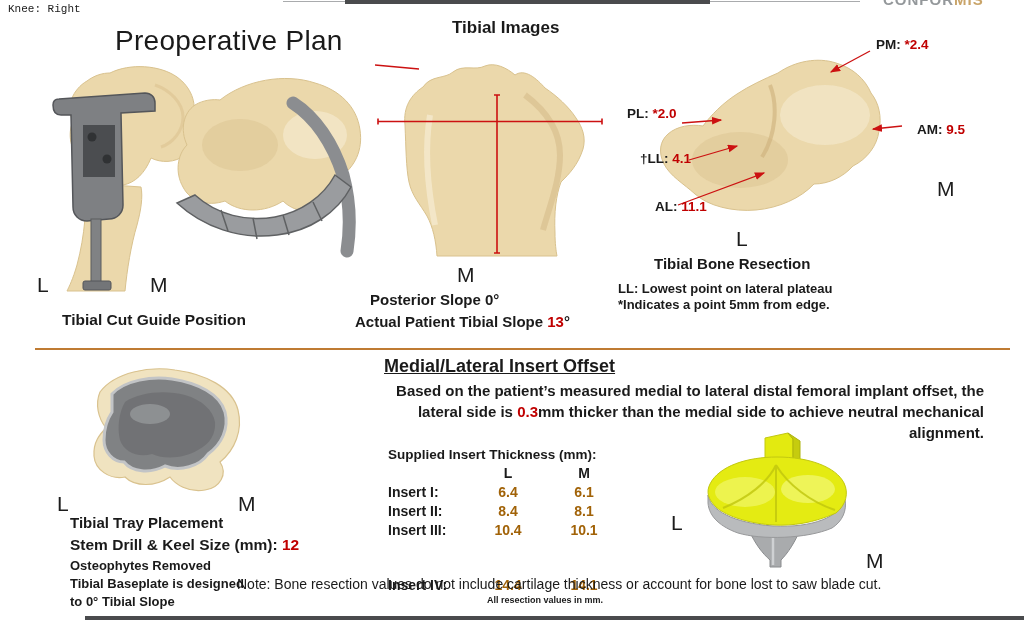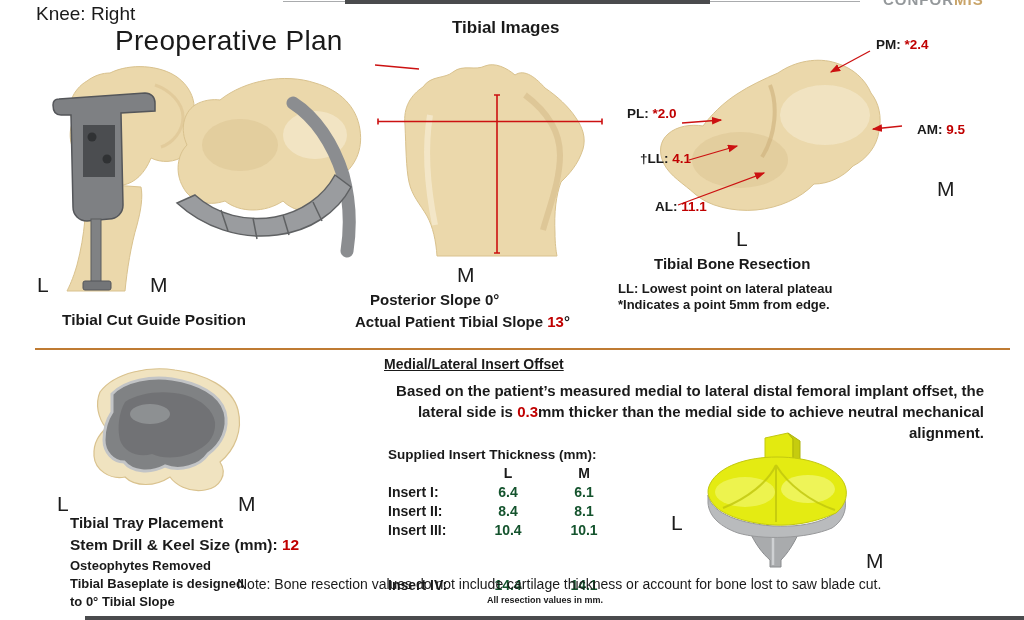--- a/index.html
+++ b/index.html
@@ -14,30 +14,30 @@
   .reslabel{font-weight:bold;font-size:13.5px;}
   .center{text-align:left;}
   
   .bar-dark{position:absolute;background:#4a4b4d;}
   .bar-thin{position:absolute;background:#a9abad;}
   
   #logo{position:absolute;left:883px;top:0;width:130px;height:9px;overflow:hidden;}
   #logo .inner{margin-top:-9px;font-weight:bold;font-size:15px;letter-spacing:1px;}
   #logo .g{color:#94989b;} #logo .a{color:#C9A469;}
   
-  #knee{left:36px;top:3px;font-size:19px;}
+  #knee{left:8px;top:3px;font-size:11px;font-family:Liberation Mono, monospace;}
   #title{left:115px;top:25px;font-size:28px;font-weight:400;letter-spacing:.3px;}
   #tibial-images{left:452px;top:18px;font-size:17px;font-weight:bold;}
   #divider{position:absolute;left:35px;top:348px;width:975px;height:2px;background:#BF7B33;}
-  #offset-heading{left:384px;top:356px;font-size:14px;font-weight:bold;text-decoration:underline;}
+  #offset-heading{left:384px;top:356px;font-size:18px;font-weight:bold;text-decoration:underline;}
   #offset-body{left:384px;top:380px;width:600px;font-size:15px;font-weight:bold;line-height:21px;white-space:normal;text-align:right;}
   
   .t-row{position:absolute;left:388px;width:250px;height:18px;font-size:14px;font-weight:bold;}
   .t-label{position:absolute;left:0;}
-  .t-val{position:absolute;width:50px;text-align:center;color:#14532d;}
+  .t-val{position:absolute;width:50px;text-align:center;color:#a16207;}
   .t-val.l{left:95px;} .t-val.m{left:171px;}
   .t-head{position:absolute;width:50px;text-align:center;font-weight:bold;font-size:14px;}
   
   #note-main{left:237px;top:576px;font-size:14px;}
   #note-sub{left:380px;top:595px;width:330px;text-align:center;font-size:9px;font-weight:bold;}
   svg{position:absolute;}
 </style>
 </head>
 <body>
 

